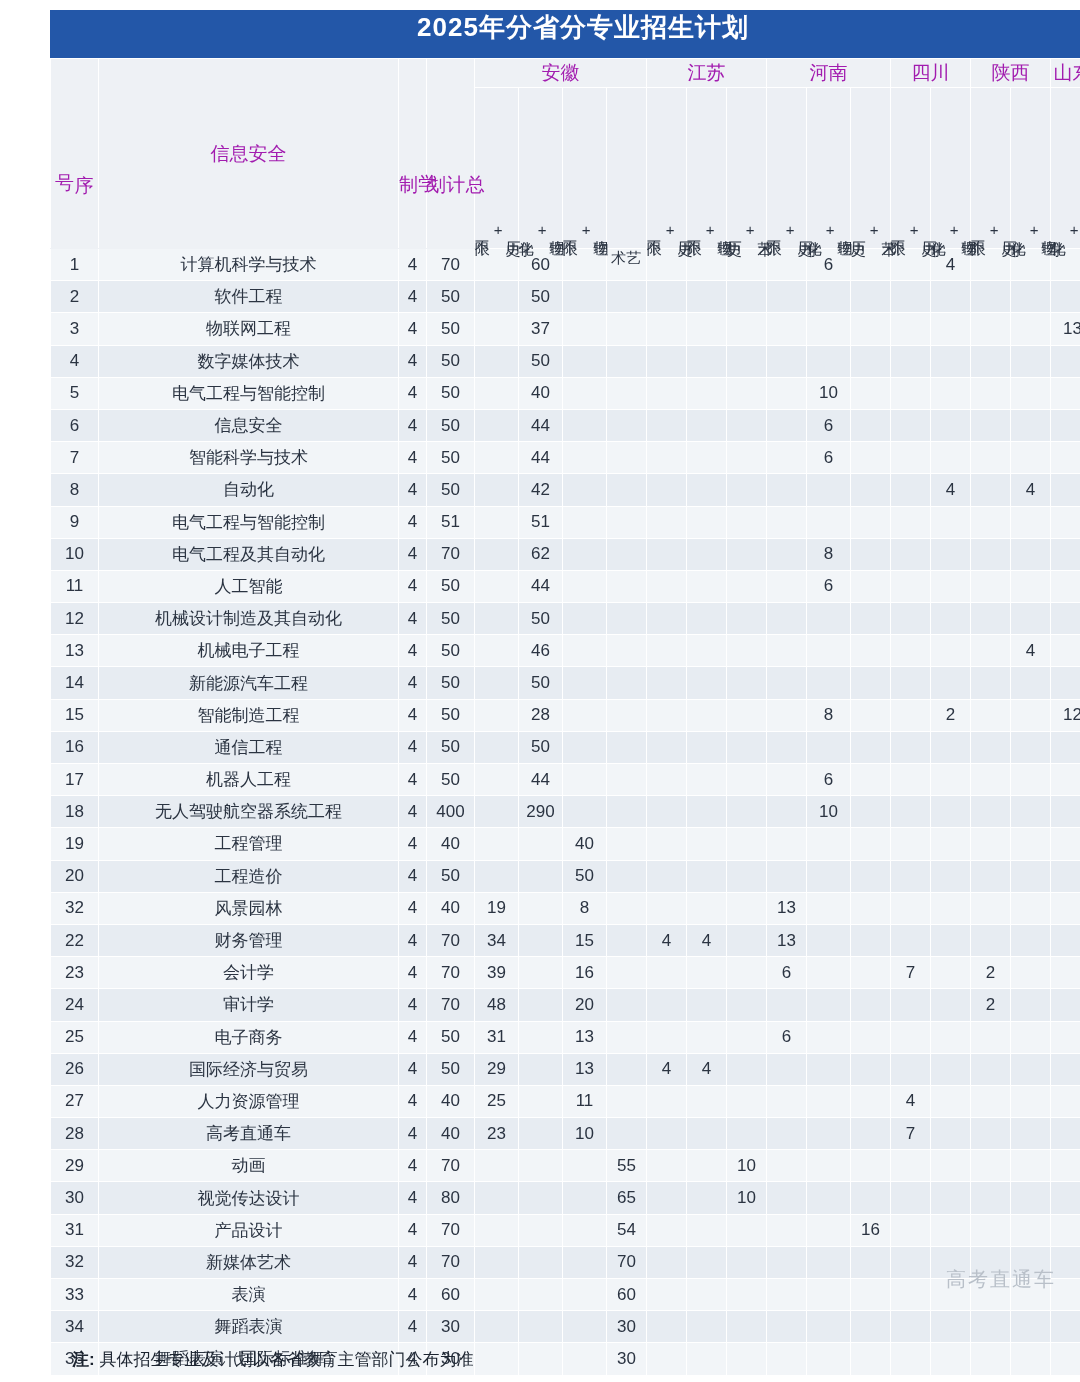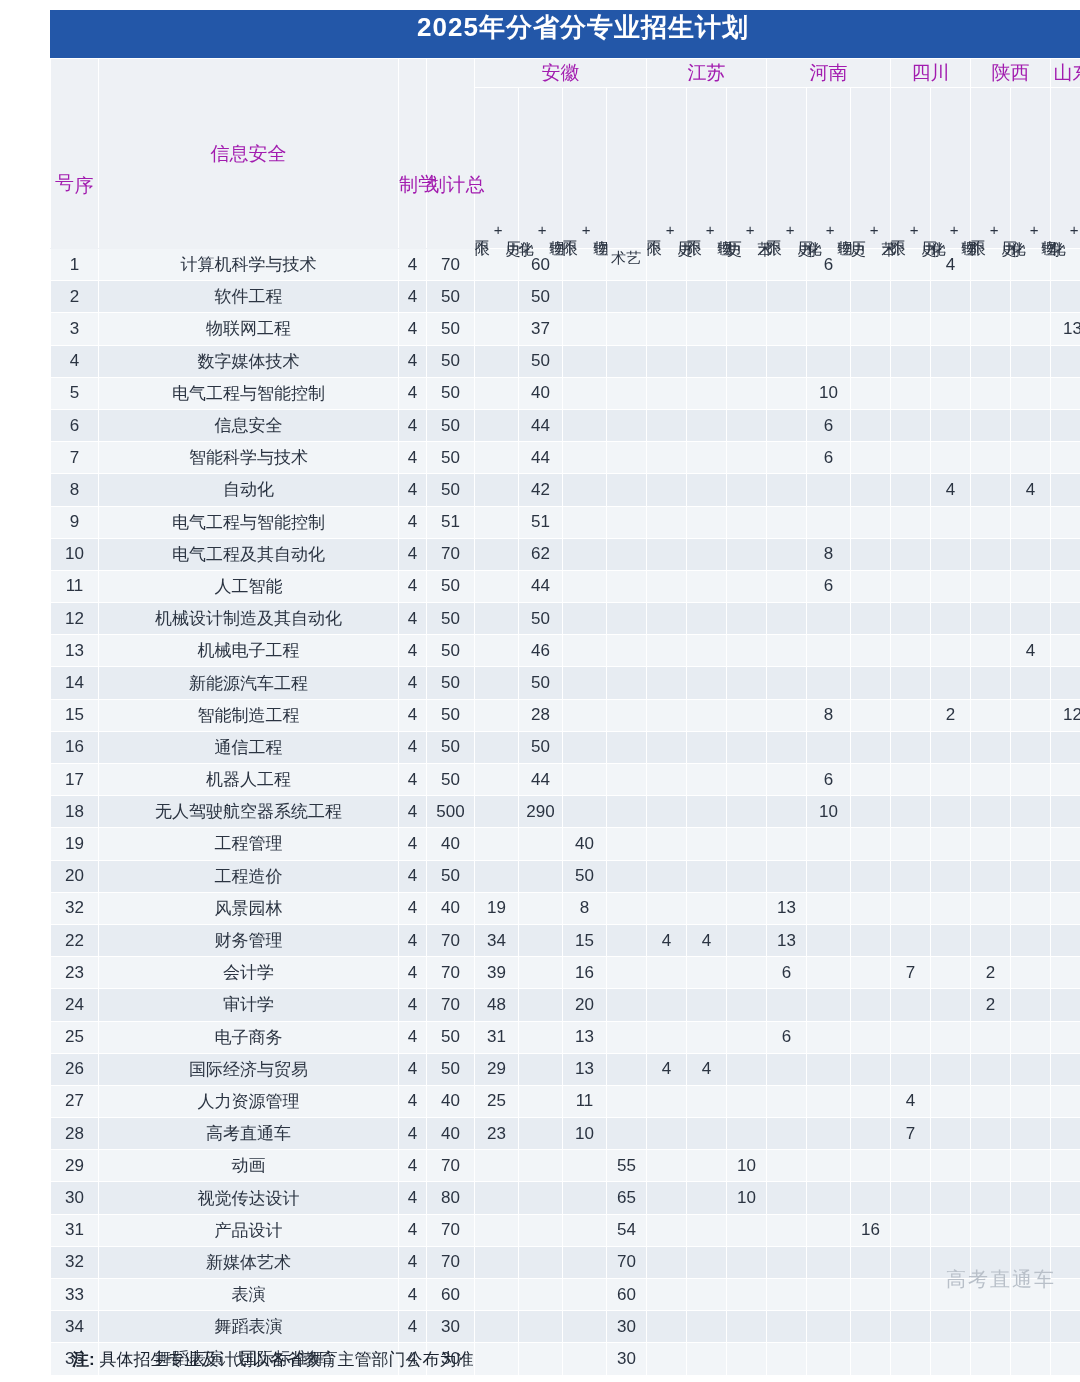--- a/index.html
+++ b/index.html
@@ -558,21 +558,21 @@
             <td></td>
             <td></td>
             <td></td>
             <td></td>
             <td></td>
           </tr>
           <tr class="data even">
             <td class="idx">18</td>
             <td class="major">无人驾驶航空器系统工程</td>
             <td>4</td>
-            <td>500</td>
+            <td>400</td>
             <td></td>
             <td>290</td>
             <td></td>
             <td></td>
             <td></td>
             <td></td>
             <td></td>
             <td></td>
             <td>10</td>
             <td></td>

